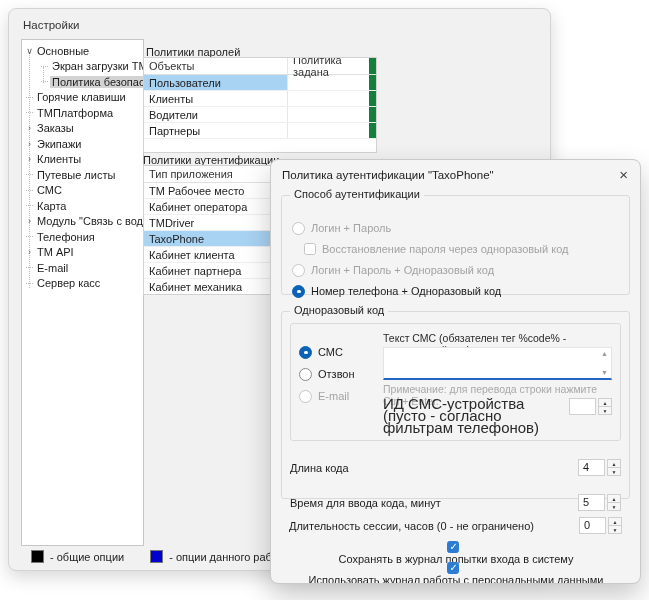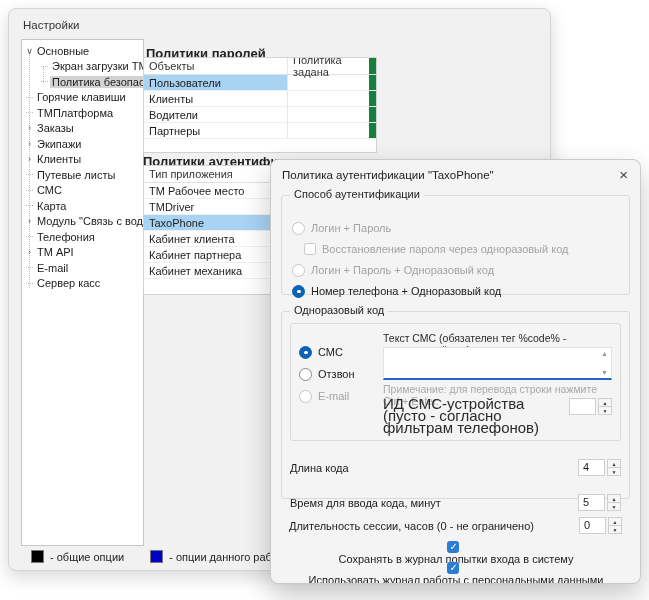--- a/index.html
+++ b/index.html
@@ -24,21 +24,21 @@
   .branch-root { position:absolute; left:7px; top:12px; height:236px; border-left:1px dotted #bdbdbd; }
   .branch-child { position:absolute; left:21px; top:27px; height:16px; border-left:1px dotted #bdbdbd; }
   .tree-item { position:relative; display:flex; align-items:center; height:15.5px; padding-left:2px; white-space:nowrap; }
   .tree-item.child { padding-left:17px; }
   .chev { width:11px; flex:none; display:flex; align-items:center; justify-content:center;
           font-size:9px; color:#555; }
   .chev:empty::before { content:""; width:7px; border-top:1px dotted #bdbdbd; }
   .tree-item .lbl { padding:0 2px; }
   .tree-item.selected .lbl { background:#d3d3d3; }
 
-  .panel-label { position:absolute; font-size:13px; color:#222;font-weight:bold; }
+  .panel-label { position:absolute; font-size:11px; color:#222; }
   .lbl-pass { left:137px; top:37px; }
   .lbl-auth { left:134px; top:145px; }
 
   .tbl { position:absolute; background:#fff; border:1px solid #d2d2d2; overflow:hidden; }
   .tbl-pass { left:134px; top:48px; width:234px; height:96px; }
   .tbl-auth { left:134px; top:156px; width:246px; height:130px; }
   .t-head { display:flex; height:17px; align-items:center; color:#333; border-bottom:1px solid #e0e0e0; }
   .t-row  { display:flex; height:16px; align-items:center; border-bottom:1px solid #efefef; }
   .c1 { width:144px; padding-left:5px; height:100%; display:flex; align-items:center; border-right:1px solid #e6e6e6; }
   .c2 { flex:1; padding-left:5px; height:100%; display:flex; align-items:center; border-right:7px solid #15803d; }
@@ -211,20 +211,23 @@
 
   <div class="panel-label lbl-auth">Политики аутентификации</div>
   <div class="tbl tbl-auth">
     <div class="t-head">
       <div class="c1">Тип приложения</div>
     </div>
     <div class="t-row">
         <div class="c1">ТМ Рабочее место</div>
       </div>
     <div class="t-row">
+        <div class="c1">Кабинет оператора</div>
+      </div>
+    <div class="t-row">
         <div class="c1">TMDriver</div>
       </div>
     <div class="t-row row-sel">
         <div class="c1 cell-sel">TaxoPhone</div>
       </div>
     <div class="t-row">
         <div class="c1">Кабинет клиента</div>
       </div>
     <div class="t-row">
         <div class="c1">Кабинет партнера</div>

